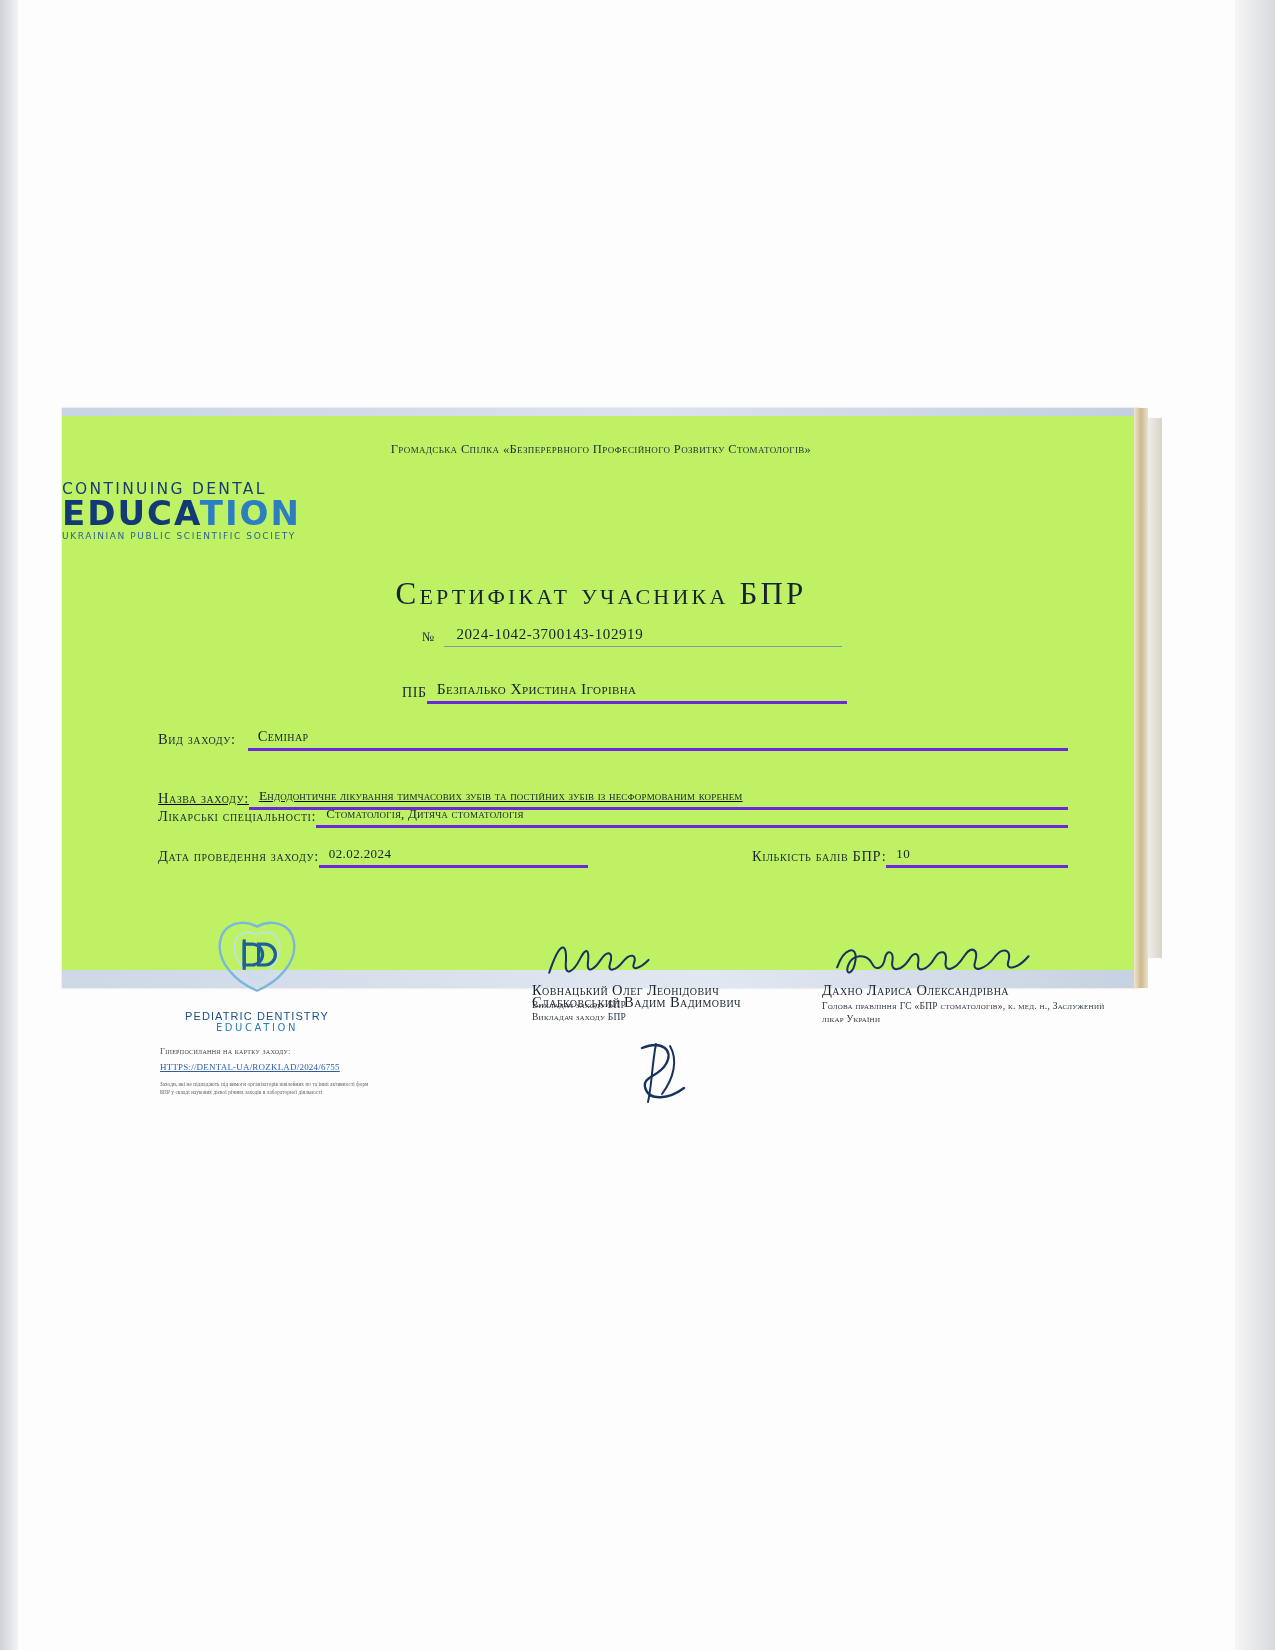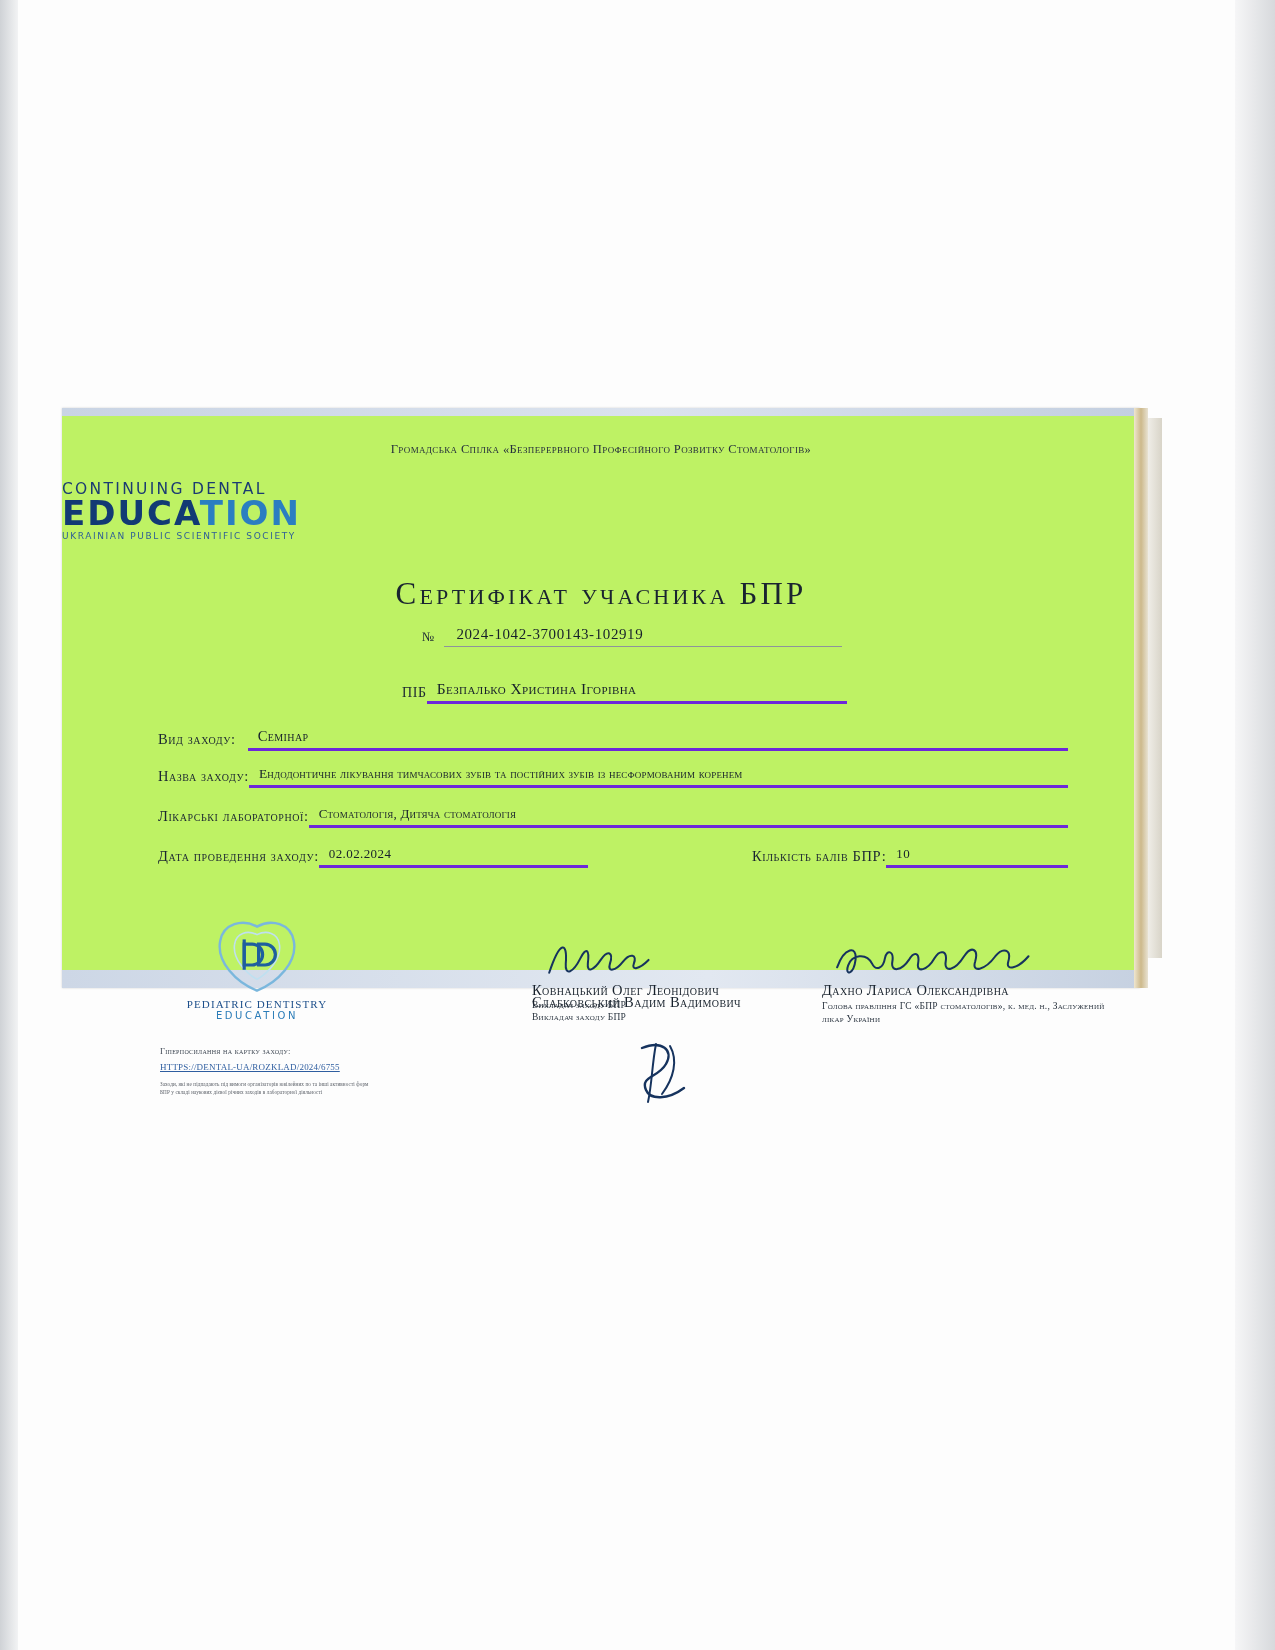--- a/index.html
+++ b/index.html
@@ -173,22 +173,22 @@
     overflow: hidden;
   }
 
   .f-pib { top: 272px; left: 340px; width: 445px; }
   .f-pib .lbl { font-size: 14px; }
   .f-pib .val { font-size: 15.5px; font-variant: small-caps; letter-spacing: .4px; }
 
   .f-type { top: 320px; left: 96px; width: 910px; gap: 12px; }
   .f-type .val { font-size: 14.5px; font-variant: small-caps; letter-spacing: .4px; }
 
-  .f-name { top: 358px; left: 96px; width: 910px; }
-  .f-name .val { font-size: 13.5px; font-variant: small-caps; letter-spacing: .15px; }
+  .f-name { top: 358px; left: 96px; width: 910px; text-decoration: underline; }
+  .f-name .val { font-size: 13.5px; font-variant: small-caps; letter-spacing: .15px; margin-top: 22px; }
 
   .f-spec { top: 398px; left: 96px; width: 910px; }
   .f-spec .val { font-size: 13px; font-variant: small-caps; letter-spacing: .2px; }
 
   .f-date { top: 438px; left: 96px; width: 430px; }
   .f-date .val { font-size: 13px; letter-spacing: .4px; }
 
   .f-points { top: 438px; left: 690px; width: 316px; }
   .f-points .val { font-size: 13px; letter-spacing: .4px; }
 
@@ -198,25 +198,25 @@
     left: 100px;
     top: 512px;
     width: 190px;
     text-align: center;
   }
   .pd-mark {
     width: 96px; height: 74px;
     margin: 0 auto;
   }
   .pd-name1 {
-    font-family: Liberation Serif, serif;
+    font-family: Liberation Sans, sans-serif;
     font-size: 11px;
     letter-spacing: 1.1px;
     color: #1d4f8b;
-    margin-top: 4px;
+    margin-top: 16px;
   }
   .pd-name2 {
     font-family: "DejaVu Sans", sans-serif;
     font-size: 10px;
     letter-spacing: 2.6px;
     color: #2a7cb8;
   }
 
   .qr-note {
     position: absolute;
@@ -314,21 +314,21 @@
     <span class="lbl">Вид заходу:</span>
     <span class="val">Семінар</span>
   </div>
 
   <div class="field f-name">
     <span class="lbl">Назва заходу:</span>
     <span class="val">Ендодонтичне лікування тимчасових зубів та постійних зубів із несформованим коренем</span>
   </div>
 
   <div class="field f-spec">
-    <span class="lbl">Лікарські лабораторної:</span>
+    <span class="lbl">Лікарські спеціальності:</span>
     <span class="val">Стоматологія, Дитяча стоматологія</span>
   </div>
 
   <div class="field f-date">
     <span class="lbl">Дата проведення заходу:</span>
     <span class="val">02.02.2024</span>
   </div>
 
   <div class="field f-points">
     <span class="lbl">Кількість балів БПР:</span>

